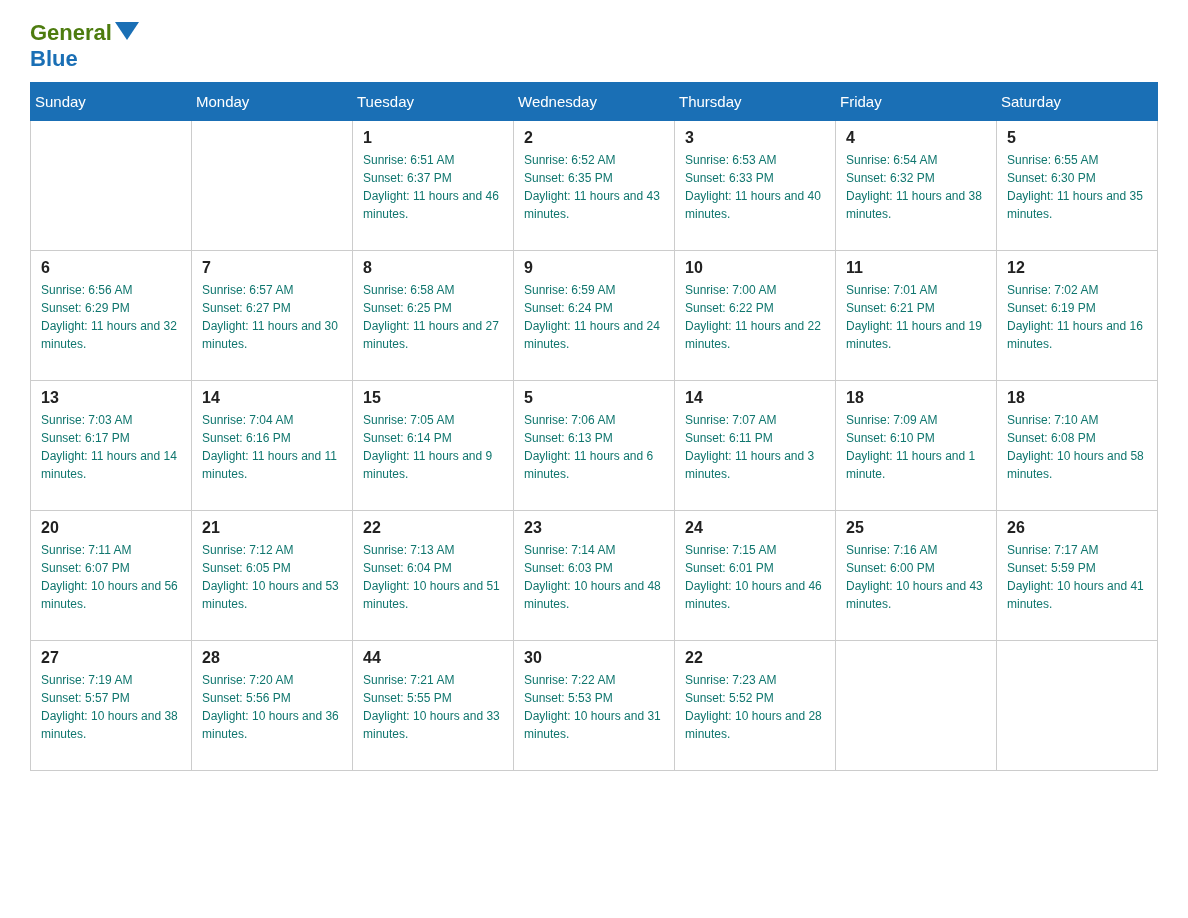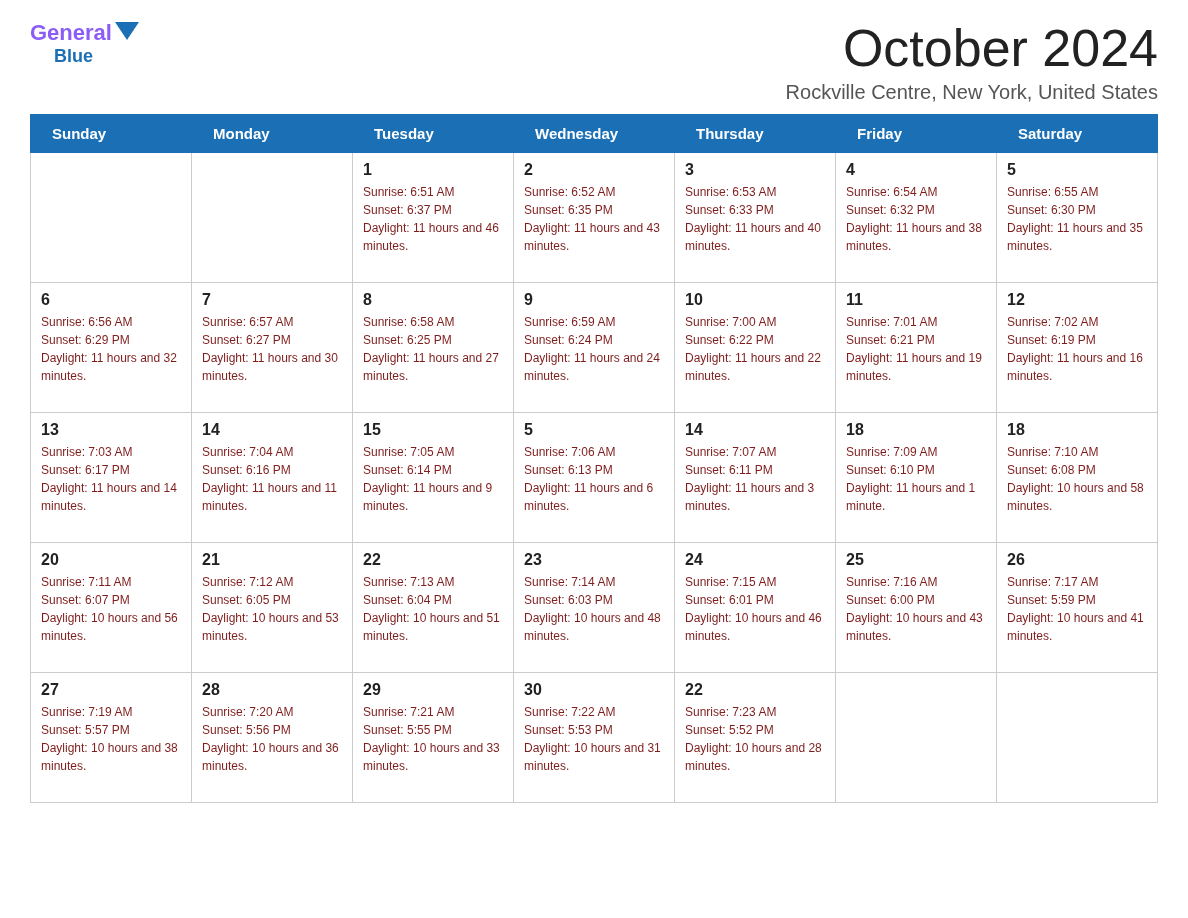--- a/index.html
+++ b/index.html
@@ -12,27 +12,26 @@
     }
     .header-area {
       display: flex;
       justify-content: space-between;
       align-items: flex-start;
       margin-bottom: 10px;
     }
     .logo-text-general {
       font-size: 22px;
       font-weight: bold;
-      color: #8b5cf6;
+      color: #4d7c0f;
     }
     .logo-text-blue {
-      font-size: 18px;
+      font-size: 22px;
       font-weight: bold;
       color: #1a6fb5;
-      margin-left: 24px;
     }
     .logo-icon {
       width: 0;
       height: 0;
       border-left: 12px solid transparent;
       border-right: 12px solid transparent;
       border-top: 18px solid #1a6fb5;
       margin-left: 3px;
       margin-top: -4px;
     }
@@ -59,44 +58,44 @@
       margin-top: 4px;
     }
     .calendar {
       width: 100%;
       border-collapse: collapse;
       margin-top: 10px;
     }
     .calendar thead tr th {
       background-color: #1a6fb5;
       color: #fff;
-      padding: 10px 21px;
+      padding: 10px 4px;
       font-size: 15px;
-      font-weight: bold;
+      font-weight: normal;
       text-align: left;
       border: 1px solid #1a6fb5;
     }
     .calendar tbody tr td {
       border: 1px solid #ccc;
       vertical-align: top;
       padding: 8px 10px;
       width: 14.28%;
       min-height: 110px;
       height: 130px;
     }
     .day-number {
       font-size: 16px;
       font-weight: bold;
       color: #222;
       display: block;
       margin-bottom: 4px;
     }
     .day-info {
       font-size: 12px;
-      color: #7f1d1d;
+      color: #0f766e;
       line-height: 1.5;
     }
     .empty-cell {
       background: #fafafa;
     }
     tbody tr:nth-child(odd) td {
       background: #fff;
     }
     tbody tr:nth-child(even) td {
       background: #fff;
@@ -108,24 +107,20 @@
 </head>
 <body>
 
 <div class="header-area">
   <div class="logo-wrapper">
     <div class="logo-top-row">
       <span class="logo-text-general">General</span>
       <div class="logo-icon"></div>
     </div>
     <span class="logo-text-blue">Blue</span>
-  </div>
-  <div class="title-area">
-    <div class="month-title">October 2024</div>
-    <div class="subtitle">Rockville Centre, New York, United States</div>
   </div>
 </div>
 
 <table class="calendar">
   <thead>
     <tr>
     <th>Sunday</th>
         <th>Monday</th>
         <th>Tuesday</th>
         <th>Wednesday</th>
@@ -252,21 +247,21 @@
       <tr class="row-divider">
         <td>
           <span class="day-number">27</span>
           <div class="day-info">Sunrise: 7:19 AM<br>Sunset: 5:57 PM<br>Daylight: 10 hours and 38 minutes.</div>
         </td>
         <td>
           <span class="day-number">28</span>
           <div class="day-info">Sunrise: 7:20 AM<br>Sunset: 5:56 PM<br>Daylight: 10 hours and 36 minutes.</div>
         </td>
         <td>
-          <span class="day-number">29</span>
+          <span class="day-number">44</span>
           <div class="day-info">Sunrise: 7:21 AM<br>Sunset: 5:55 PM<br>Daylight: 10 hours and 33 minutes.</div>
         </td>
         <td>
           <span class="day-number">30</span>
           <div class="day-info">Sunrise: 7:22 AM<br>Sunset: 5:53 PM<br>Daylight: 10 hours and 31 minutes.</div>
         </td>
         <td>
           <span class="day-number">22</span>
           <div class="day-info">Sunrise: 7:23 AM<br>Sunset: 5:52 PM<br>Daylight: 10 hours and 28 minutes.</div>
         </td>

